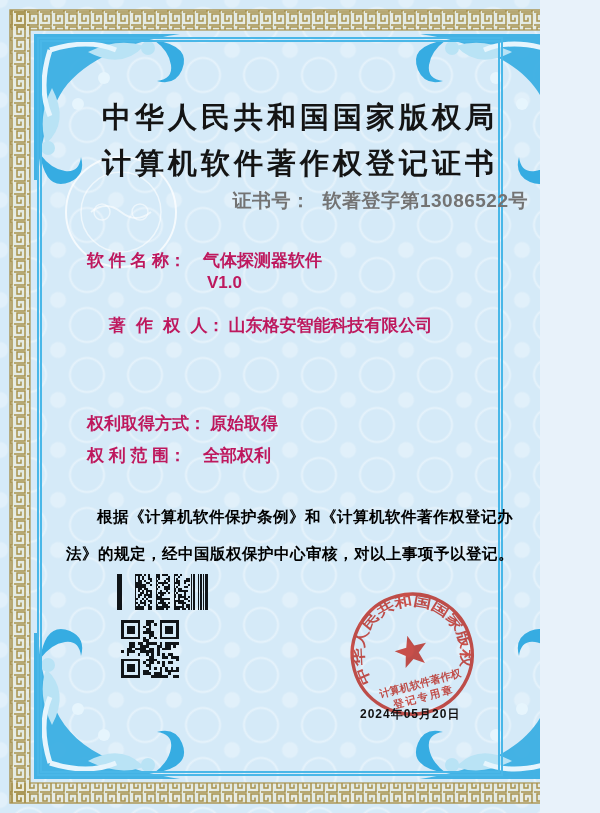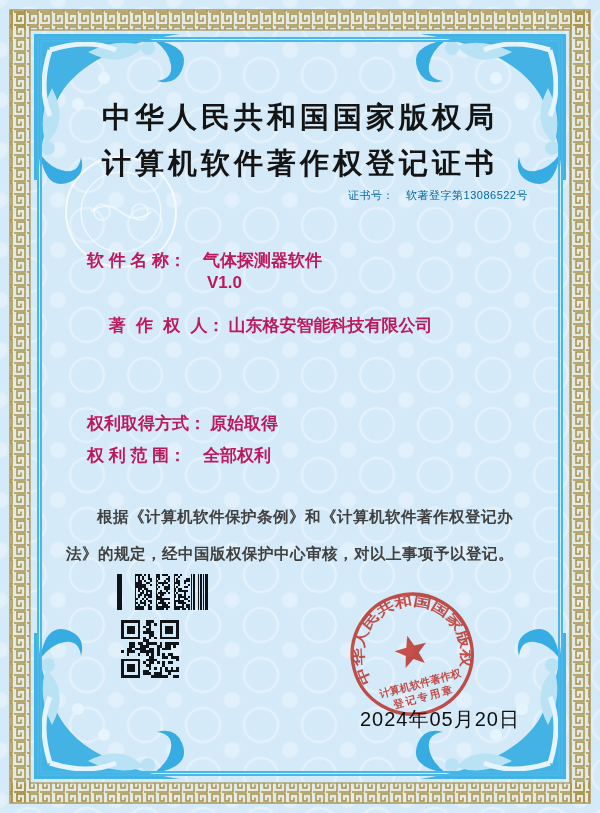--- a/index.html
+++ b/index.html
@@ -2,21 +2,21 @@
 <html><head>
 <meta charset="utf-8">
 <style>
   html,body{margin:0;padding:0;}
   body{
     width:600px;height:813px;
     font-family:"Liberation Sans","DejaVu Sans",sans-serif;
     background:#e8f2fa;
   }
   .certificate{
-    position:relative;width:600px;height:813px;overflow:hidden;
+    position:relative;width:540px;height:813px;overflow:hidden;
     background:#d5eaf8;
   }
   
   .watermark-layer{
     position:absolute;inset:0;pointer-events:none;
     background-image:
       radial-gradient(circle, rgba(255,255,255,0) 15px, rgba(255,255,255,0.40) 17px, rgba(255,255,255,0) 19px),
       radial-gradient(circle, rgba(255,255,255,0.28) 7px, rgba(255,255,255,0) 9px);
     background-size:58px 50px,58px 50px;
     background-position:0 0,29px 25px;
@@ -29,46 +29,46 @@
   .emblem-watermark{position:absolute;left:58px;top:152px;pointer-events:none;}
 
   .title{
     position:absolute;left:0;width:600px;text-align:center;
     font-weight:bold;color:#141414;font-size:29px;letter-spacing:4px;
   }
   .title-1{top:98px;}
   .title-2{top:144px;}
   .cert-no{
     position:absolute;top:188px;left:0;width:528px;text-align:right;
-    font-size:11px;font-weight:normal;color:#0369a1;letter-spacing:0.5px;
+    font-size:19px;font-weight:bold;color:#737373;letter-spacing:0.5px;
   }
   .cert-no .cn-val{margin-left:12px;}
   .field-row{
     position:absolute;left:68px;color:#be185d;font-weight:bold;font-size:17px;
     white-space:pre;
   }
   .field-row .f-label{display:inline-block;min-width:112px;white-space:pre;}
   .field-row .f-value{margin-left:4px;white-space:pre;}
   .row-name{top:229px;}
   .row-version{top:253px;left:184px;}
   .row-owner{top:295px;font-family:Liberation Mono, monospace;}
   .row-acquire{top:392px;}
   .row-scope{top:424px;}
   .row-regno{top:457px;}
   .statement{
     position:absolute;left:66px;top:498px;width:470px;
-    font-size:15.5px;font-weight:bold;color:#404040;
+    font-size:15.5px;font-weight:bold;color:#000000;
     line-height:37px;text-indent:2em;letter-spacing:0.5px;
   }
   .barcode{position:absolute;left:117px;top:574px;}
   .qr{position:absolute;left:117px;top:620px;}
   .seal{position:absolute;left:338px;top:582px;width:150px;height:150px;mix-blend-mode:multiply;}
   .reg-date{
     position:absolute;left:360px;top:706px;
-    font-size:20px;font-weight:normal;color:#101010;letter-spacing:1px;
+    font-size:12px;font-weight:bold;color:#101010;letter-spacing:1px;
   }
 </style>
 </head>
 <body>
 
 <div class="certificate">
 
   <div class="watermark-layer"></div>
 
   <svg class="border-svg" width="600" height="813" viewBox="0 0 600 813">

